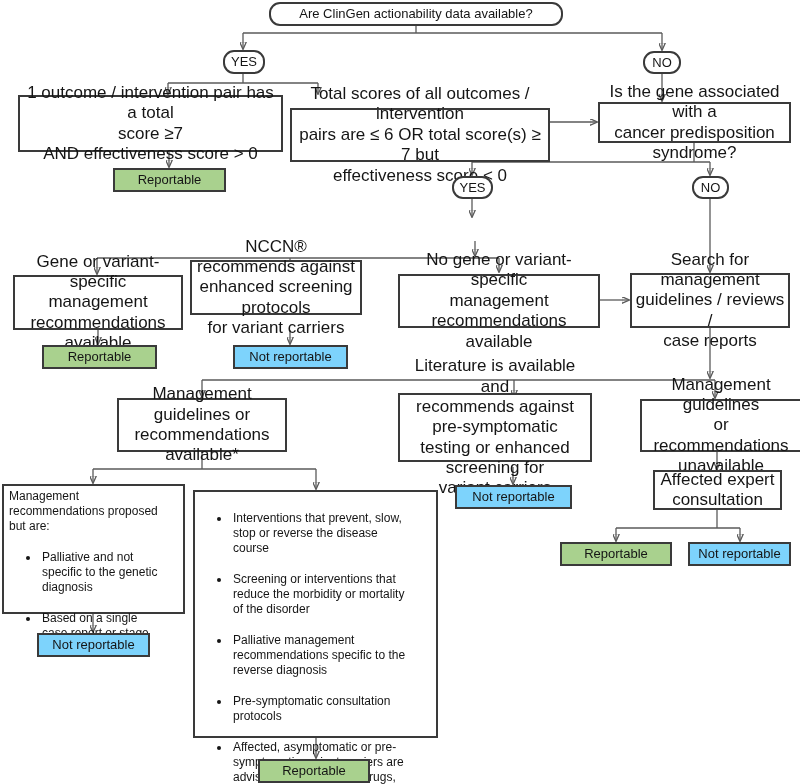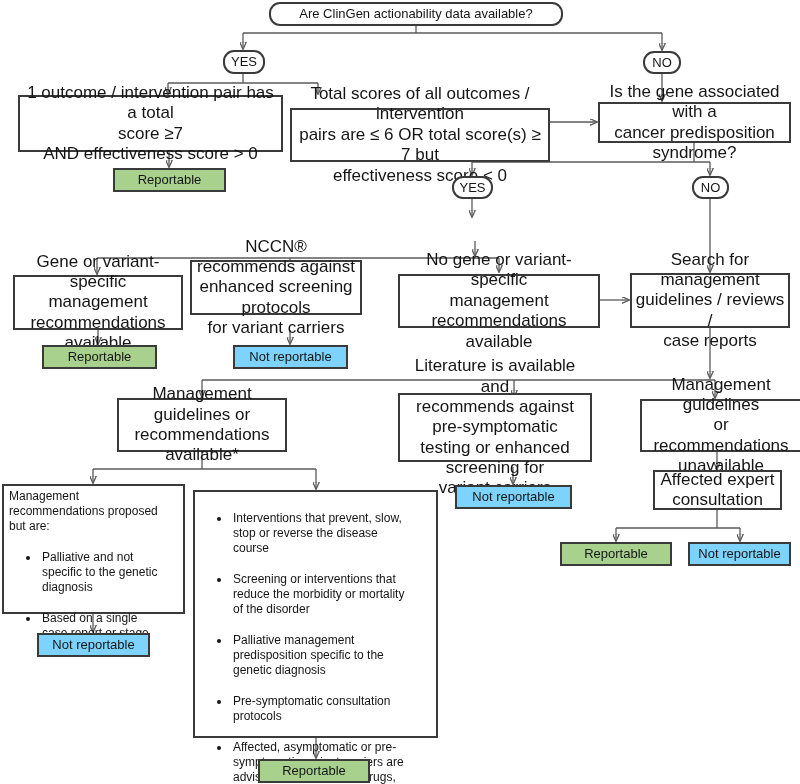--- a/index.html
+++ b/index.html
@@ -204,21 +204,21 @@
   </div>
 
   <div class="node terminal orange" style="left:37px;top:633px;width:113px;height:24px">
     <span>Not reportable</span>
   </div>
 
   <div class="node listbox" style="left:193px;top:490px;width:245px;height:248px">
     <ul>
       <li>Interventions that prevent, slow, stop or reverse the disease course</li>
       <li>Screening or interventions that reduce the morbidity or mortality of the disorder</li>
-      <li>Palliative management predisposition specific to the genetic diagnosis</li>
+      <li>Palliative management recommendations specific to the reverse diagnosis</li>
       <li>Pre-symptomatic consultation protocols</li>
       <li>Affected, asymptomatic or pre-symptomatic variant carriers are advised to avoid certain drugs, substances or circumstances</li>
     </ul>
   </div>
 
   <div class="node terminal green" style="left:258px;top:759px;width:112px;height:24px">
     <span>Reportable</span>
   </div>
 
 </div>

